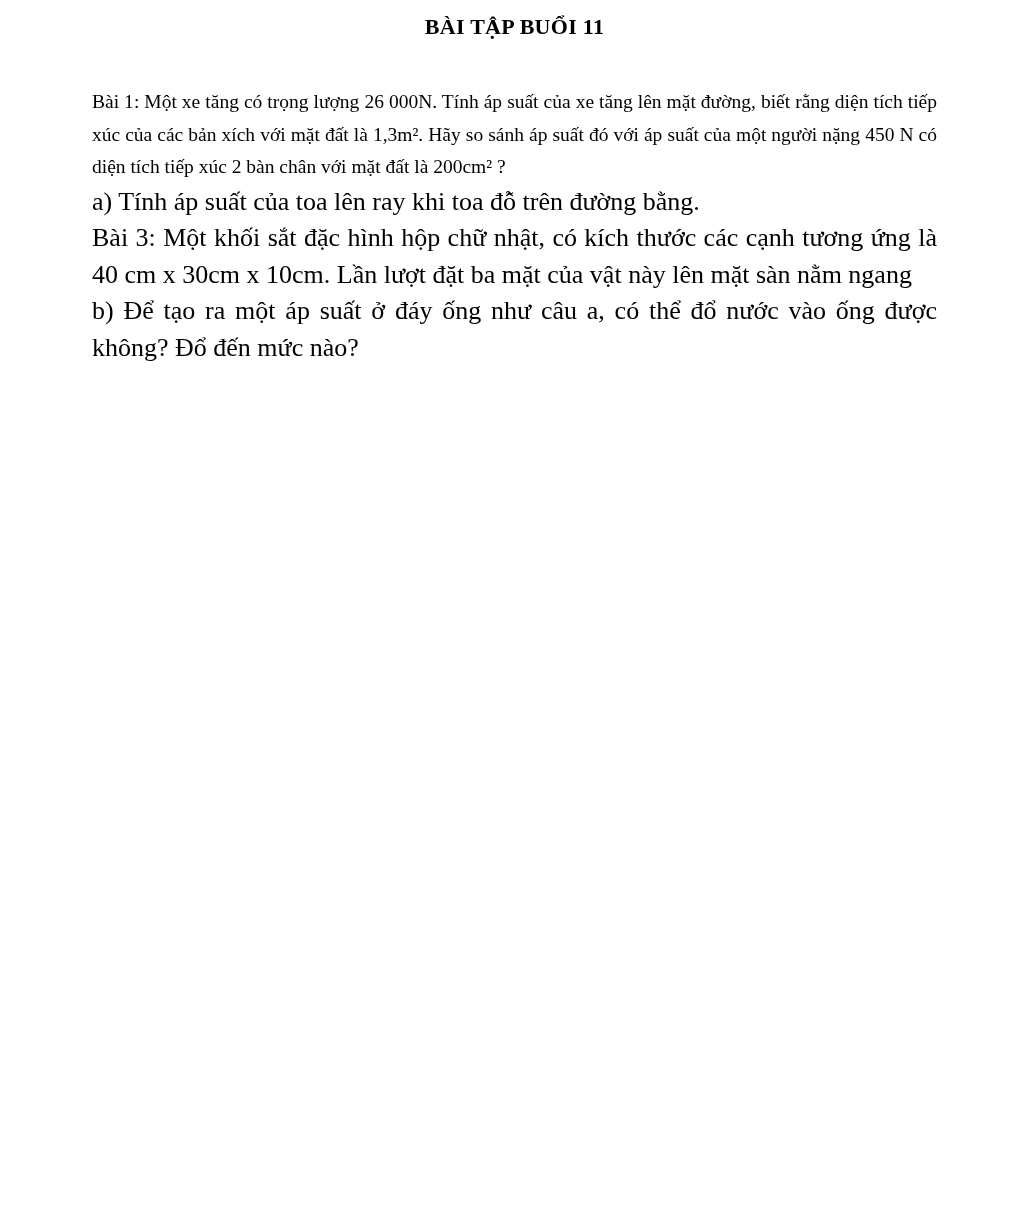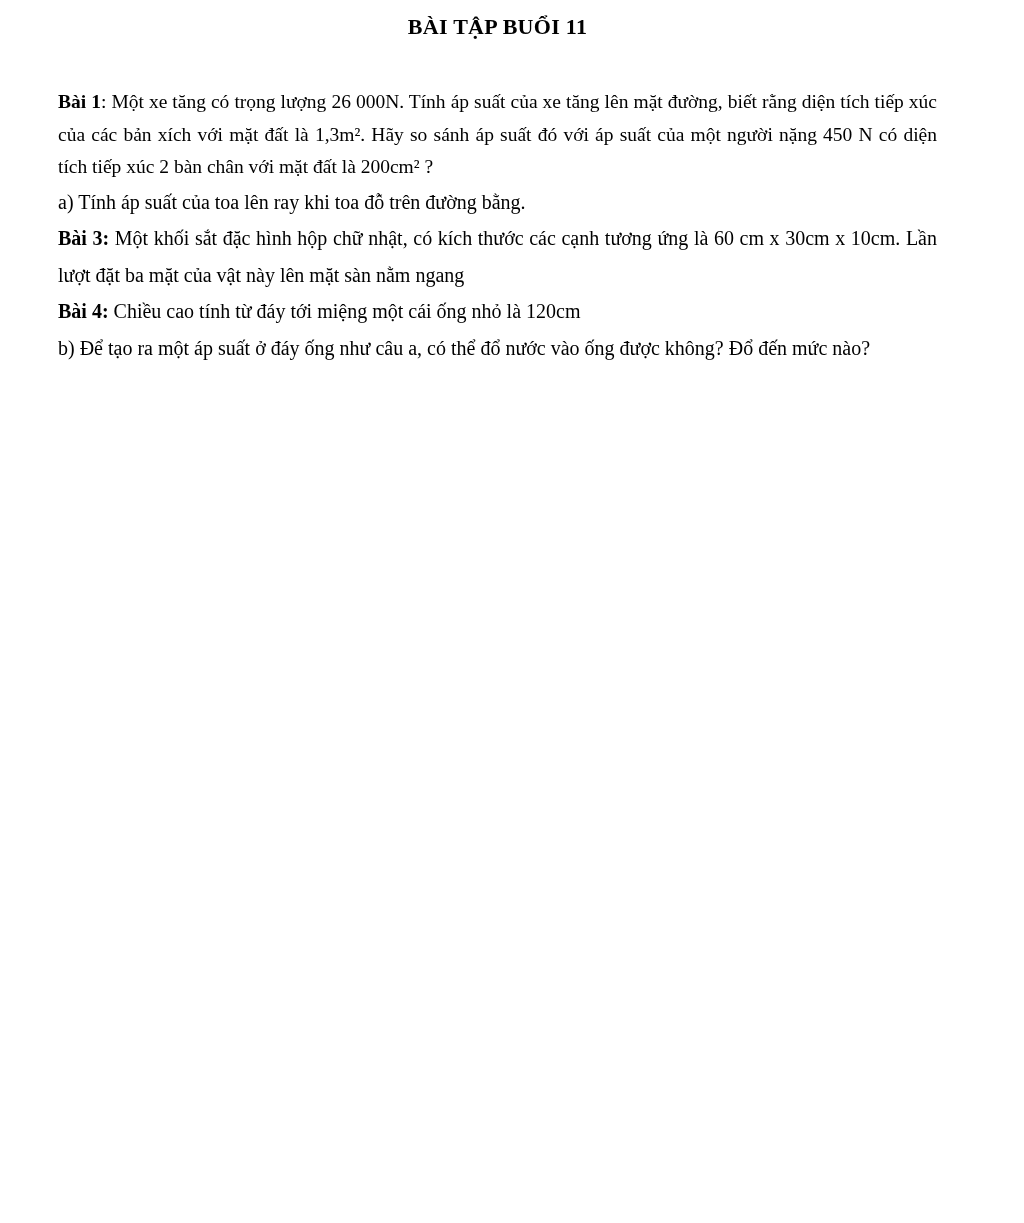--- a/index.html
+++ b/index.html
@@ -11,59 +11,58 @@
     height: 1223px;
     background: #ffffff;
     color: #000000;
     font-family: "Liberation Serif", "DejaVu Serif", serif;
     overflow: hidden;
   }
   .page {
     box-sizing: border-box;
     width: 1024px;
     height: 1223px;
-    padding: 14px 87px 0 58px;
+    padding: 14px 87px 0 92px;
   }
   .doc-title {
     margin: 0 0 46px 0;
     text-align: center;
     font-size: 22px;
     font-weight: bold;
     letter-spacing: 0.3px;
   }
   .content p.para {
     margin: 0;
     text-align: justify;
   }
   .para.sz-small {
     font-size: 19.5px;
     line-height: 32.5px;
   }
   .para.sz-large {
-    font-size: 20px;
+    font-size: 26px;
     line-height: 36.5px;
   }
   .para b.label {
-    font-weight: bold;
+    font-weight: normal;
   }
 </style>
 </head>
 <body>
 
 <div class="page">
   <h1 class="doc-title">BÀI TẬP BUỔI 11</h1>
   <div class="content" id="content">
   <p class="para sz-small"><b class="label">Bài 1</b><span>: Một xe tăng có trọng lượng 26 000N. Tính áp suất của xe tăng lên mặt đường, biết rằng diện tích tiếp xúc của các bản xích với mặt đất là 1,3m². Hãy so sánh áp suất đó với áp suất của một người nặng 450 N có diện tích tiếp xúc 2 bàn chân với mặt đất là 200cm² ?</span></p>
 
 
   <p class="para sz-large"><b class="label"></b><span>a) Tính áp suất của toa lên ray khi toa đỗ trên đường bằng.</span></p>
 
 
-  <p class="para sz-large"><b class="label">Bài 3:</b><span> Một khối sắt đặc hình hộp chữ nhật, có kích thước các cạnh tương ứng là 60 cm x 30cm x 10cm. Lần lượt đặt ba mặt của vật này lên mặt sàn nằm ngang</span></p>
+  <p class="para sz-large"><b class="label">Bài 3:</b><span> Một khối sắt đặc hình hộp chữ nhật, có kích thước các cạnh tương ứng là 40 cm x 30cm x 10cm. Lần lượt đặt ba mặt của vật này lên mặt sàn nằm ngang</span></p>
 
 
-  <p class="para sz-large"><b class="label">Bài 4:</b><span> Chiều cao tính từ đáy tới miệng một cái ống nhỏ là 120cm</span></p>
 
 
   <p class="para sz-large"><b class="label"></b><span>b) Để tạo ra một áp suất ở đáy ống như câu a, có thể đổ nước vào ống được không? Đổ đến mức nào?</span></p>
 
 </div>
 </div>
 
 </body></html>

